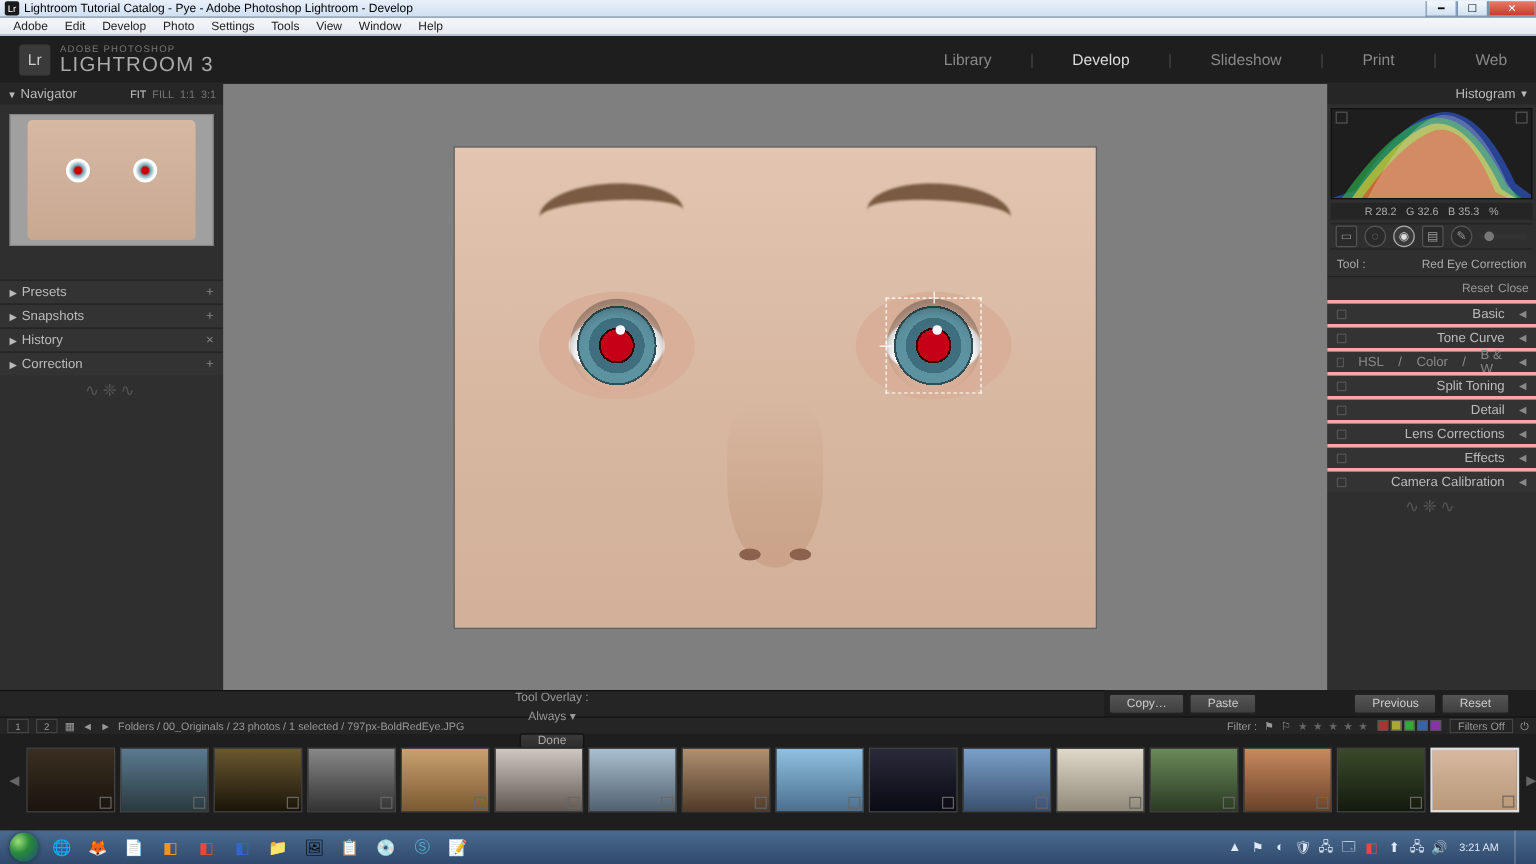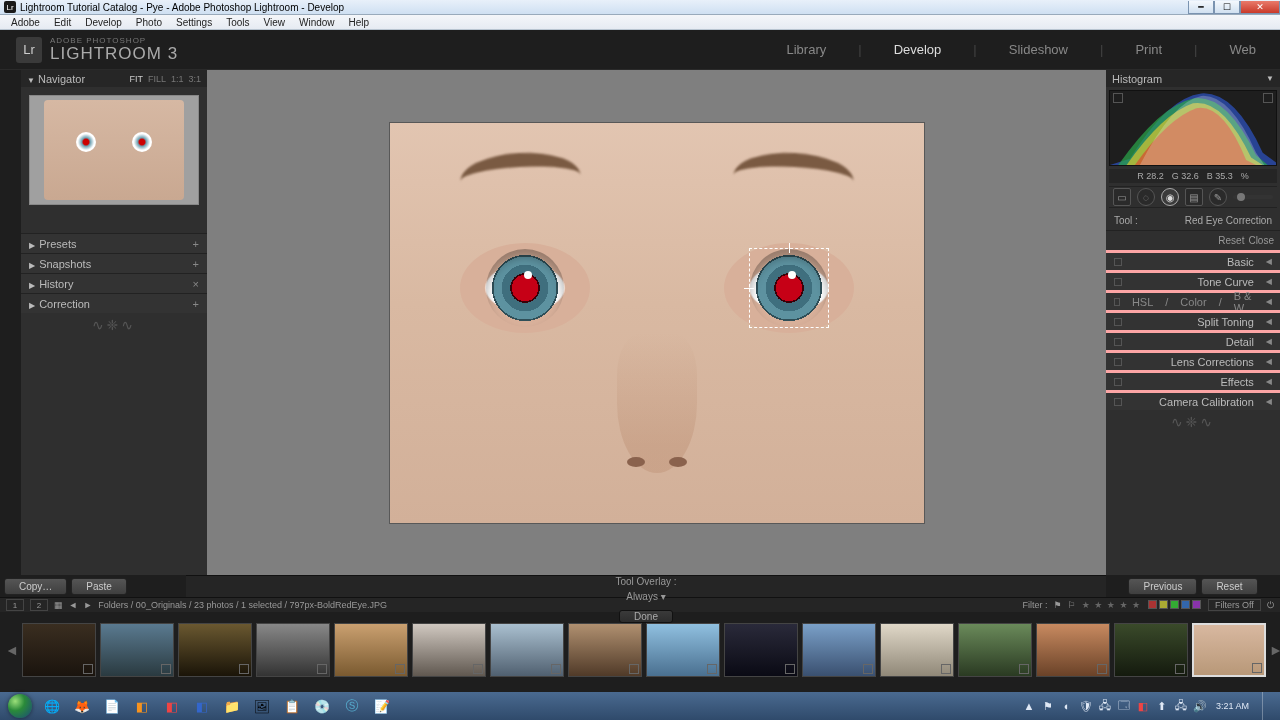--- a/index.html
+++ b/index.html
@@ -23,21 +23,21 @@
 .lr-logo { width: 26px; height: 26px; background: #3a3a3a; display: flex; align-items: center; justify-content: center; color: #ccc; font-size: 13px; font-weight: 200; border-radius: 3px; }
 .lr-title-block { display: flex; flex-direction: column; justify-content: center; line-height: 1; }
 .lr-adobe { font-size: 8px; color: #777; letter-spacing: 1px; }
 .lr-product { font-size: 17px; color: #aaa; font-weight: 300; letter-spacing: 1px; }
 .modules { display: flex; gap: 16px; font-size: 13px; color: #888; }
 .modules span { padding: 0 8px; cursor: pointer; }
 .modules .sep { color: #444; }
 .modules .active { color: #ddd; }
 
 
-.workspace { display: flex; height: 505px; background: #1e1e1e; padding-left: 21px; }
+.workspace { display: flex; height: 505px; background: #1e1e1e; }
 .panel { background: #2f2f2f; color: #bbb; font-size: 11px; }
 .left-panel { width: 186px; display: flex; flex-direction: column; }
 .right-panel { width: 174px; display: flex; flex-direction: column; }
 .center { flex: 1; display: flex; flex-direction: column; background: #444746; }
 
 .panel-header { height: 17px; background: #262626; display: flex; align-items: center; justify-content: space-between; padding: 0 6px; color: #bbb; font-size: 11px; }
 .panel-header .tri { font-size: 8px; }
 .panel-group { height: 20px; border-top: 1px solid #222; display: flex; align-items: center; justify-content: space-between; padding: 0 8px; background: #333; }
 .panel-group .tri { font-size: 8px; margin-right: 4px; }
 .panel-group .gplus { color: #888; font-size: 11px; }
@@ -219,21 +219,21 @@
         <div class="m-eye r">
             <div class="iris"></div>
             <div class="crosshair"></div>
           </div>
         <div class="nose"></div>
       </div>
     </div>
   </div>
 
   <div class="panel right-panel">
-    <div class="panel-header" style="">
+    <div class="panel-header" style="justify-content:flex-end;">
       <span>Histogram</span>&nbsp;<span class="tri">▼</span>
     </div>
     <div class="histogram">
       <div class="histo-corner l"></div>
       <div class="histo-corner r"></div>
       <div class="histo-fill">
         <svg viewBox="0 0 100 60" preserveAspectRatio="none">
           <path d="M0 60 L12 55 Q35 5 55 2 Q75 0 92 50 L100 58 L100 60 Z" fill="#2a4aa8" opacity="0.85"></path>
           <path d="M5 60 Q30 12 50 6 Q70 2 88 52 L95 60 Z" fill="#2aa84a" opacity="0.7"></path>
           <path d="M10 60 Q32 18 50 10 Q68 6 85 54 L92 60 Z" fill="#d8c830" opacity="0.7"></path>
@@ -310,29 +310,29 @@
         <span class="sw"></span>
         <span>Camera Calibration</span>
         <span class="tri">◀</span>
       </div>
     <div class="ornament">∿❈∿</div>
     <div style="flex:1;"></div>
   </div>
 </div>
 
 <div class="below-bar">
-  <div class="seg left">
-    <div class="btn-gray">Copy…</div>
-    <div class="btn-gray">Paste</div>
-  </div>
   <div class="seg center toolbar-bottom" style="height:22px;">
     <span>Tool Overlay :</span>
     <span><span>Always</span> ▾</span>
     <div class="tb-spacer"></div>
     <div class="btn-dark">Done</div>
+  </div>
+  <div class="seg left">
+    <div class="btn-gray">Copy…</div>
+    <div class="btn-gray">Paste</div>
   </div>
   <div class="seg right">
     <div class="btn-gray">Previous</div>
     <div class="btn-gray">Reset</div>
   </div>
 </div>
 
 <div class="filmstrip-header">
   <div class="segbtn">1</div>
   <div class="segbtn">2</div>

